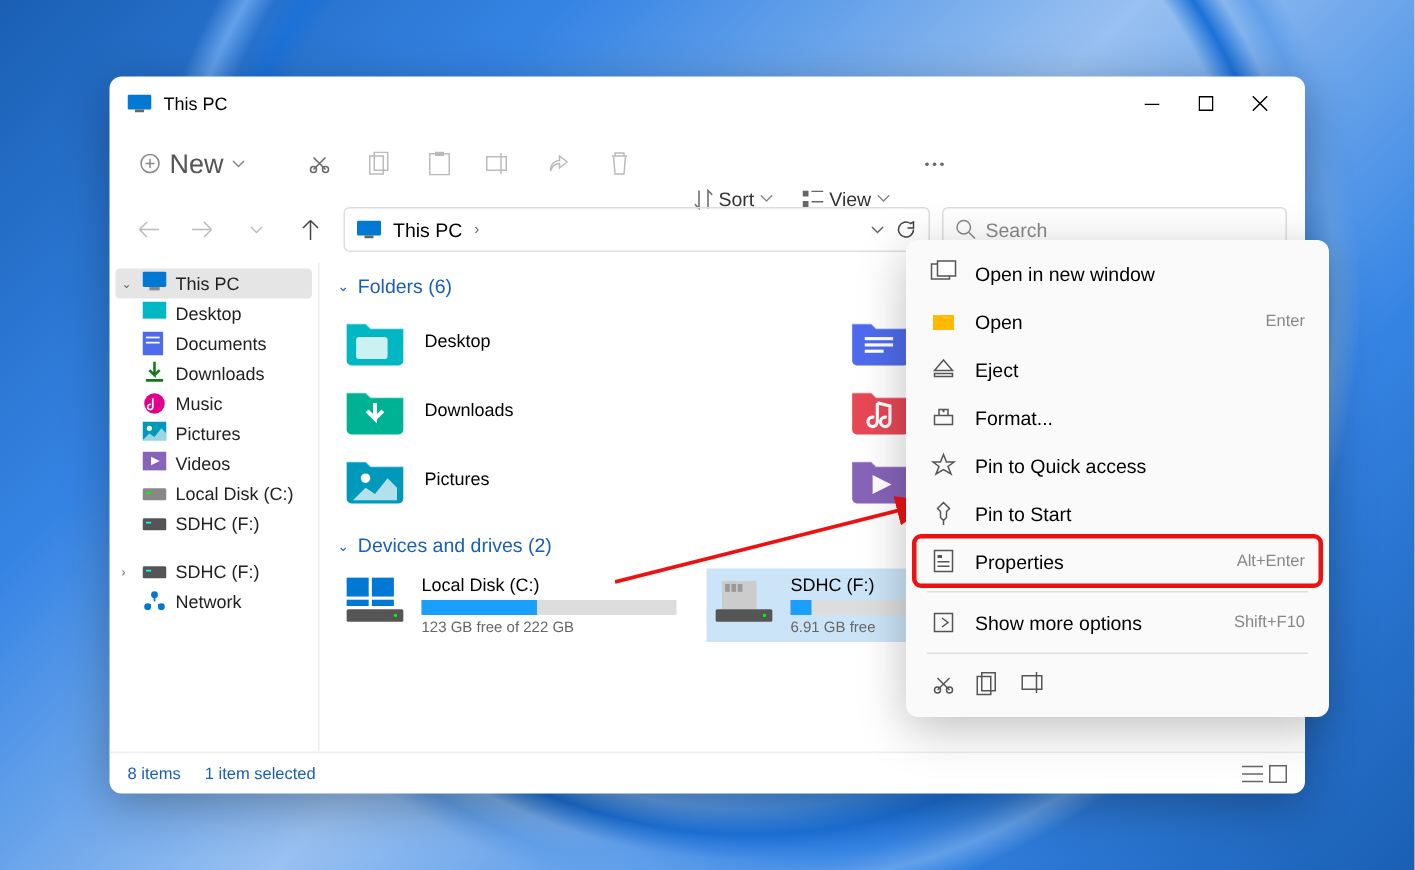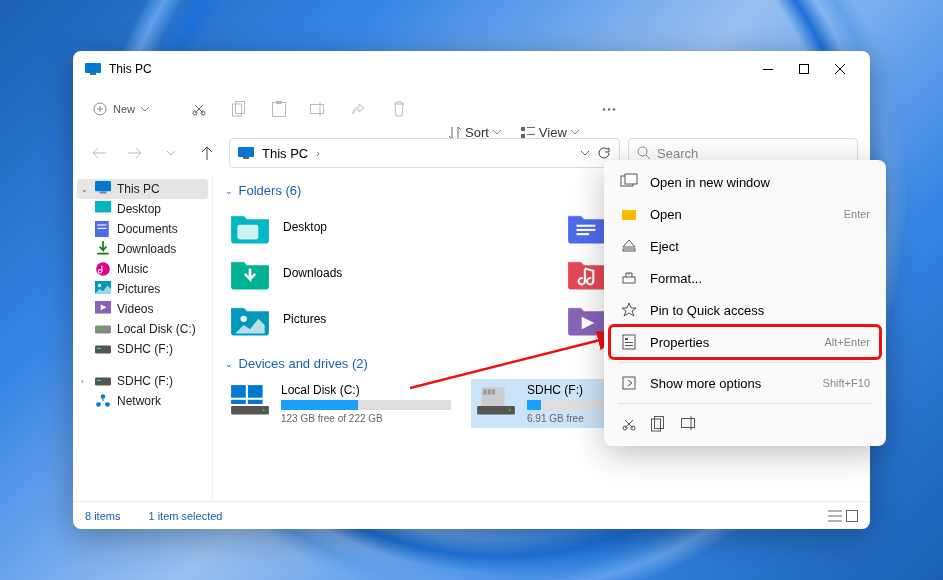--- a/index.html
+++ b/index.html
@@ -4,21 +4,21 @@
 <style>
 * { box-sizing: border-box; margin: 0; padding: 0; font-family: "Segoe UI", sans-serif; }
 body { width: 943px; height: 580px; background: linear-gradient(135deg, #1a5fb4 0%, #3584e4 25%, #99c1f1 50%, #3584e4 75%, #1a5fb4 100%); position: relative; overflow: hidden; }
 .wallpaper-swirl { position: absolute; width: 1200px; height: 1200px; background: radial-gradient(circle, transparent 40%, #1c71d8 42%, transparent 44%, #62a0ea 46%, transparent 48%); top: -400px; left: -100px; border-radius: 50%; }
 .window { position: absolute; left: 73px; top: 51px; width: 797px; height: 478px; background: #fff; border-radius: 8px; box-shadow: 0 8px 32px rgba(0,0,0,0.3); display: flex; flex-direction: column; overflow: hidden; justify-content: center; }
 .titlebar { display: flex; align-items: center; padding: 8px 12px; height: 36px; }
 .titlebar .pc-icon { width: 16px; height: 12px; margin-right: 8px; }
 .titlebar .title { font-size: 12px; color: #000; flex: 1; }
 .winbtn { width: 36px; height: 28px; display: flex; align-items: center; justify-content: center; color: #000; cursor: default; }
 .toolbar { display: flex; align-items: center; padding: 6px 12px; gap: 4px; height: 44px; }
-.new-btn { display: flex; align-items: center; gap: 6px; padding: 4px 8px; border-radius: 4px; font-size: 11px; color: #555; }
+.new-btn { display: flex; align-items: center; gap: 6px; padding: 4px 8px; border-radius: 4px; font-size: 18px; color: #555; }
 .tool { width: 36px; height: 32px; display: flex; align-items: center; justify-content: center; color: #666; }
 .tool.dis { color: #bbb; }
 .sort-view { display: flex; align-items: center; gap: 4px; font-size: 13px; color: #333; padding: 0 8px; margin-top: 47px; }
 .navrow { display: flex; align-items: center; padding: 6px 12px; gap: 8px; height: 44px; }
 .navbtn { width: 28px; height: 28px; display: flex; align-items: center; justify-content: center; color: #444; }
 .navbtn.dis { color: #bbb; }
 .addr { flex: 1; display: flex; align-items: center; border: 1px solid #ddd; border-radius: 4px; height: 30px; padding: 0 8px; gap: 8px; }
 .addr .crumb { font-size: 13px; }
 .addr .chev { color: #666; font-size: 10px; }
 .refresh { margin-left: auto; display: flex; align-items: center; gap: 8px; }
@@ -40,21 +40,21 @@
 .folder-item .lbl { font-size: 12px; }
 .drives { display: flex; gap: 16px; }
 .drive { display: flex; gap: 10px; padding: 4px; width: 230px; }
 .drive.sel { background: #cce4f7; }
 .drive-icon { width: 42px; height: 34px; }
 .drive-info { flex: 1; }
 .drive-info .dn { font-size: 12px; }
 .drive-bar { width: 100%; height: 10px; background: #ddd; margin: 3px 0; position: relative; }
 .drive-bar .fill { height: 100%; background: #1a9fff; }
 .drive-info .df { font-size: 10px; color: #666; }
-.statusbar { border-top: 1px solid #eee; display: flex; align-items: center; padding: 4px 12px; height: 28px; font-size: 11px; color: #1a5fb4; gap: 28px; }
+.statusbar { border-top: 1px solid #eee; display: flex; align-items: center; padding: 4px 12px; height: 28px; font-size: 11px; color: #1a5fb4; gap: 16px; }
 .statusbar .view-icons { margin-left: auto; display: flex; gap: 4px; color: #666; }
 .ctx-menu { position: absolute; left: 604px; top: 160px; width: 282px; background: #fafafa; border-radius: 8px; box-shadow: 0 8px 32px rgba(0,0,0,0.25); padding: 6px; z-index: 10; }
 .ctx-item { display: flex; align-items: center; gap: 12px; padding: 7px 10px; font-size: 13px; border-radius: 4px; }
 .ctx-item .cicon { width: 18px; height: 18px; display: flex; align-items: center; justify-content: center; color: #555; }
 .ctx-item .clbl { flex: 1; }
 .ctx-item .csc { color: #888; font-size: 11px; }
 .ctx-item.hl { outline: 3px solid #e11; outline-offset: -1px; }
 .ctx-sep { height: 1px; background: #e0e0e0; margin: 4px 8px; }
 .ctx-actions { display: flex; gap: 12px; padding: 8px 10px; }
 .arrow { position: absolute; pointer-events: none; z-index: 5; }
@@ -517,20 +517,29 @@
       <span class="clbl">Format...</span>
     </div>
     <div class="ctx-item ">
       <span class="cicon">
         <svg viewBox="0 0 18 18">
           <path d="M9 2l2 5h5l-4 3 2 5-5-3-5 3 2-5-4-3h5z" fill="none" stroke="#555"></path>
         </svg>
       </span>
       <span class="clbl">Pin to Quick access</span>
     </div>
+    <div class="ctx-item ">
+      <span class="cicon">
+        <svg viewBox="0 0 18 18">
+          <path d="M9 2l4 4-2 2v4l-2 2-2-2v-4l-2-2z" fill="none" stroke="#555"></path>
+          <path d="M9 14v3" stroke="#555"></path>
+        </svg>
+      </span>
+      <span class="clbl">Pin to Start</span>
+    </div>
     <div class="ctx-item hl">
       <span class="cicon">
         <svg viewBox="0 0 18 18">
           <rect x="3" y="2" width="12" height="14" fill="none" stroke="#555"></rect>
           <rect x="5" y="5" width="3" height="2" fill="#555"></rect>
           <rect x="5" y="9" width="8" height="1" fill="#555"></rect>
           <rect x="5" y="12" width="8" height="1" fill="#555"></rect>
         </svg>
       </span>
       <span class="clbl">Properties</span>

